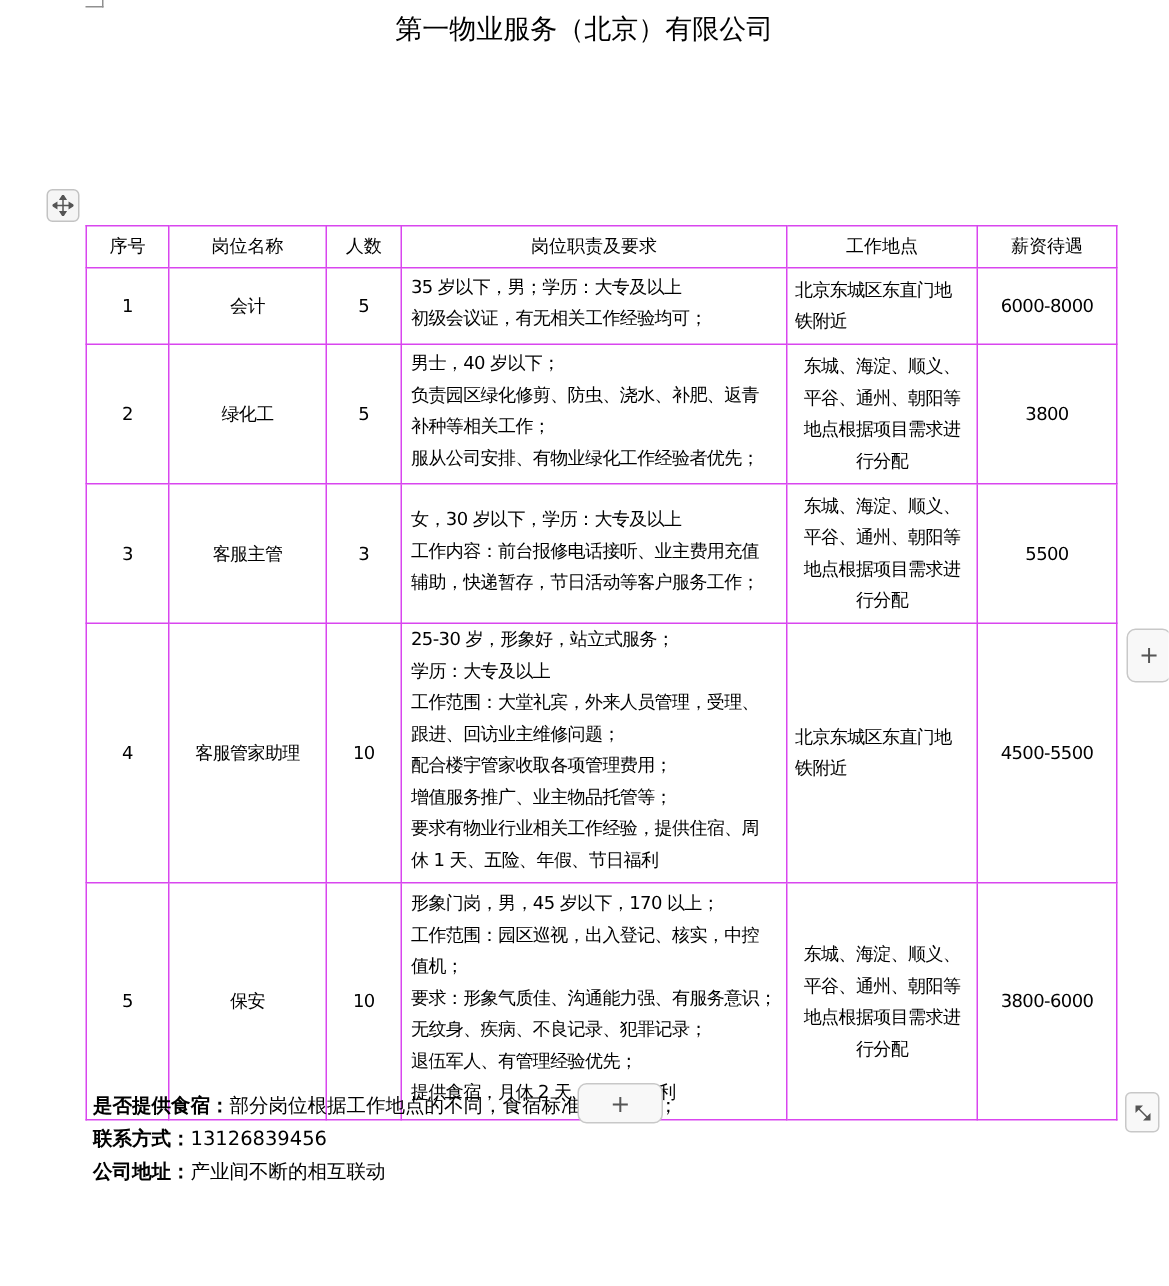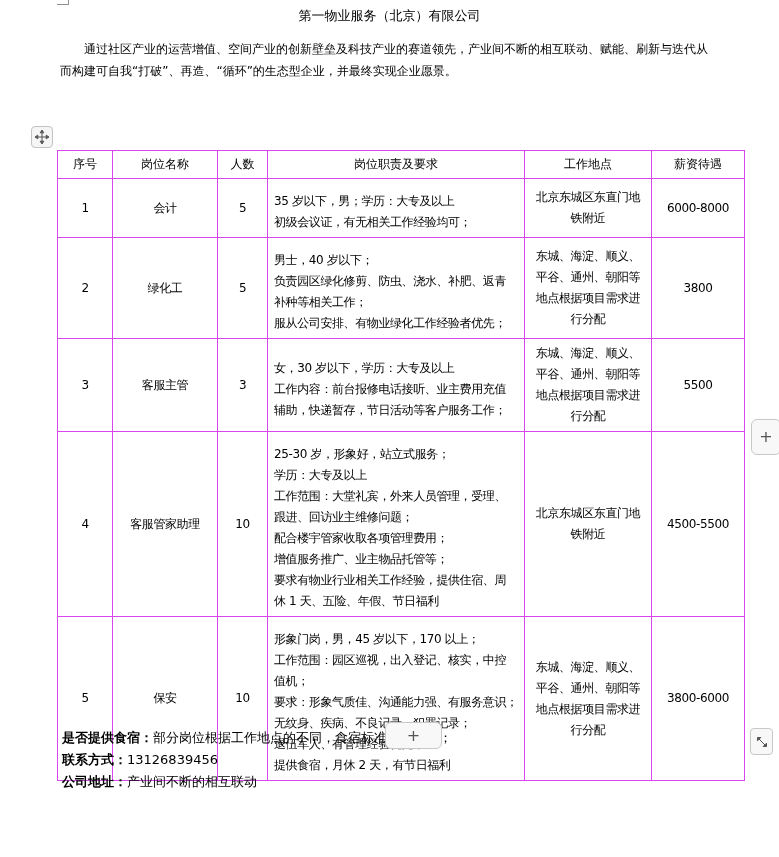--- a/index.html
+++ b/index.html
@@ -11,21 +11,21 @@
     color:#000000;
     font-family:"DejaVu Sans","Liberation Sans",sans-serif;
   }
   
   .corner-mark{
     position:absolute;left:57px;top:0;width:11px;height:4px;
     border-right:1px solid #909090;border-bottom:1px solid #909090;
   }
   .doc-title{
     position:absolute;left:0;top:7px;width:779px;
-    text-align:center;font-size:13px;font-weight:normal;margin:0;
+    text-align:center;font-size:18px;font-weight:normal;margin:0;
   }
   .paras{
     position:absolute;left:60px;top:38px;width:712px;
     font-size:12px;line-height:22px;
   }
   .para{margin:0 0 26px 0;text-indent:24px;white-space:pre-line;}
   .para .lbl{font-weight:bold;}
   
   .move-handle{
     position:absolute;left:31px;top:126px;width:22px;height:22px;
@@ -39,23 +39,23 @@
   }
   table.jobs th,table.jobs td{
     border:1px solid #d946ef;box-sizing:border-box;
     vertical-align:middle;overflow:hidden;
   }
   table.jobs th{
     height:28px;font-weight:normal;text-align:center;padding:0;
   }
   table.jobs td{line-height:21px;letter-spacing:-0.4px;}
   .col-no,.col-count,.col-salary,.col-pos{text-align:center;padding:2px;}
-  .col-duties{text-align:left;padding:12px 4px 4px 6px;white-space:pre-line;}
+  .col-duties{text-align:left;padding:0 4px 4px 6px;white-space:pre-line;}
   .col-loc{text-align:center;padding:4px 5px;white-space:pre-line;}
-  .col-loc.center-text{text-align:center;}
+  .col-loc.center-text{text-align:left;}
   .footer-lines{
     position:absolute;left:62px;top:727px;width:700px;
     font-size:13px;line-height:22px;
   }
   .footer-line{white-space:nowrap;}
   .footer-label{font-weight:bold;}
   
   .ui-btn{
     position:absolute;background:#f8f8f8;border:1px solid #c8c8c8;
     display:flex;align-items:center;justify-content:center;
@@ -67,22 +67,20 @@
   .plus-glyph{font-size:16px;line-height:1;font-weight:normal;}
 </style>
 </head>
 <body>
 
 <div class="corner-mark"></div>
 
 <h1 class="doc-title">第一物业服务（北京）有限公司</h1>
 
 <div class="paras">
-  <p class="para">通过社区产业的运营增值、空间产业的创新壁垒及科技产业的赛道领先，产业间不断的相互联动、赋能、刷新与迭代从
-而构建可自我“打破”、再造、“循环”的生态型企业，并最终实现企业愿景。</p>
 </div>
 
 <div class="move-handle">
   <span style="display:flex;">
     <svg width="14" height="14" viewBox="0 0 14 14">
       <g stroke="#555" stroke-width="1" fill="#555">
         <line x1="7" y1="2.5" x2="7" y2="11.5"></line>
         <line x1="2.5" y1="7" x2="11.5" y2="7"></line>
         <polygon points="7,0 5.2,2.8 8.8,2.8"></polygon>
         <polygon points="7,14 5.2,11.2 8.8,11.2"></polygon>

